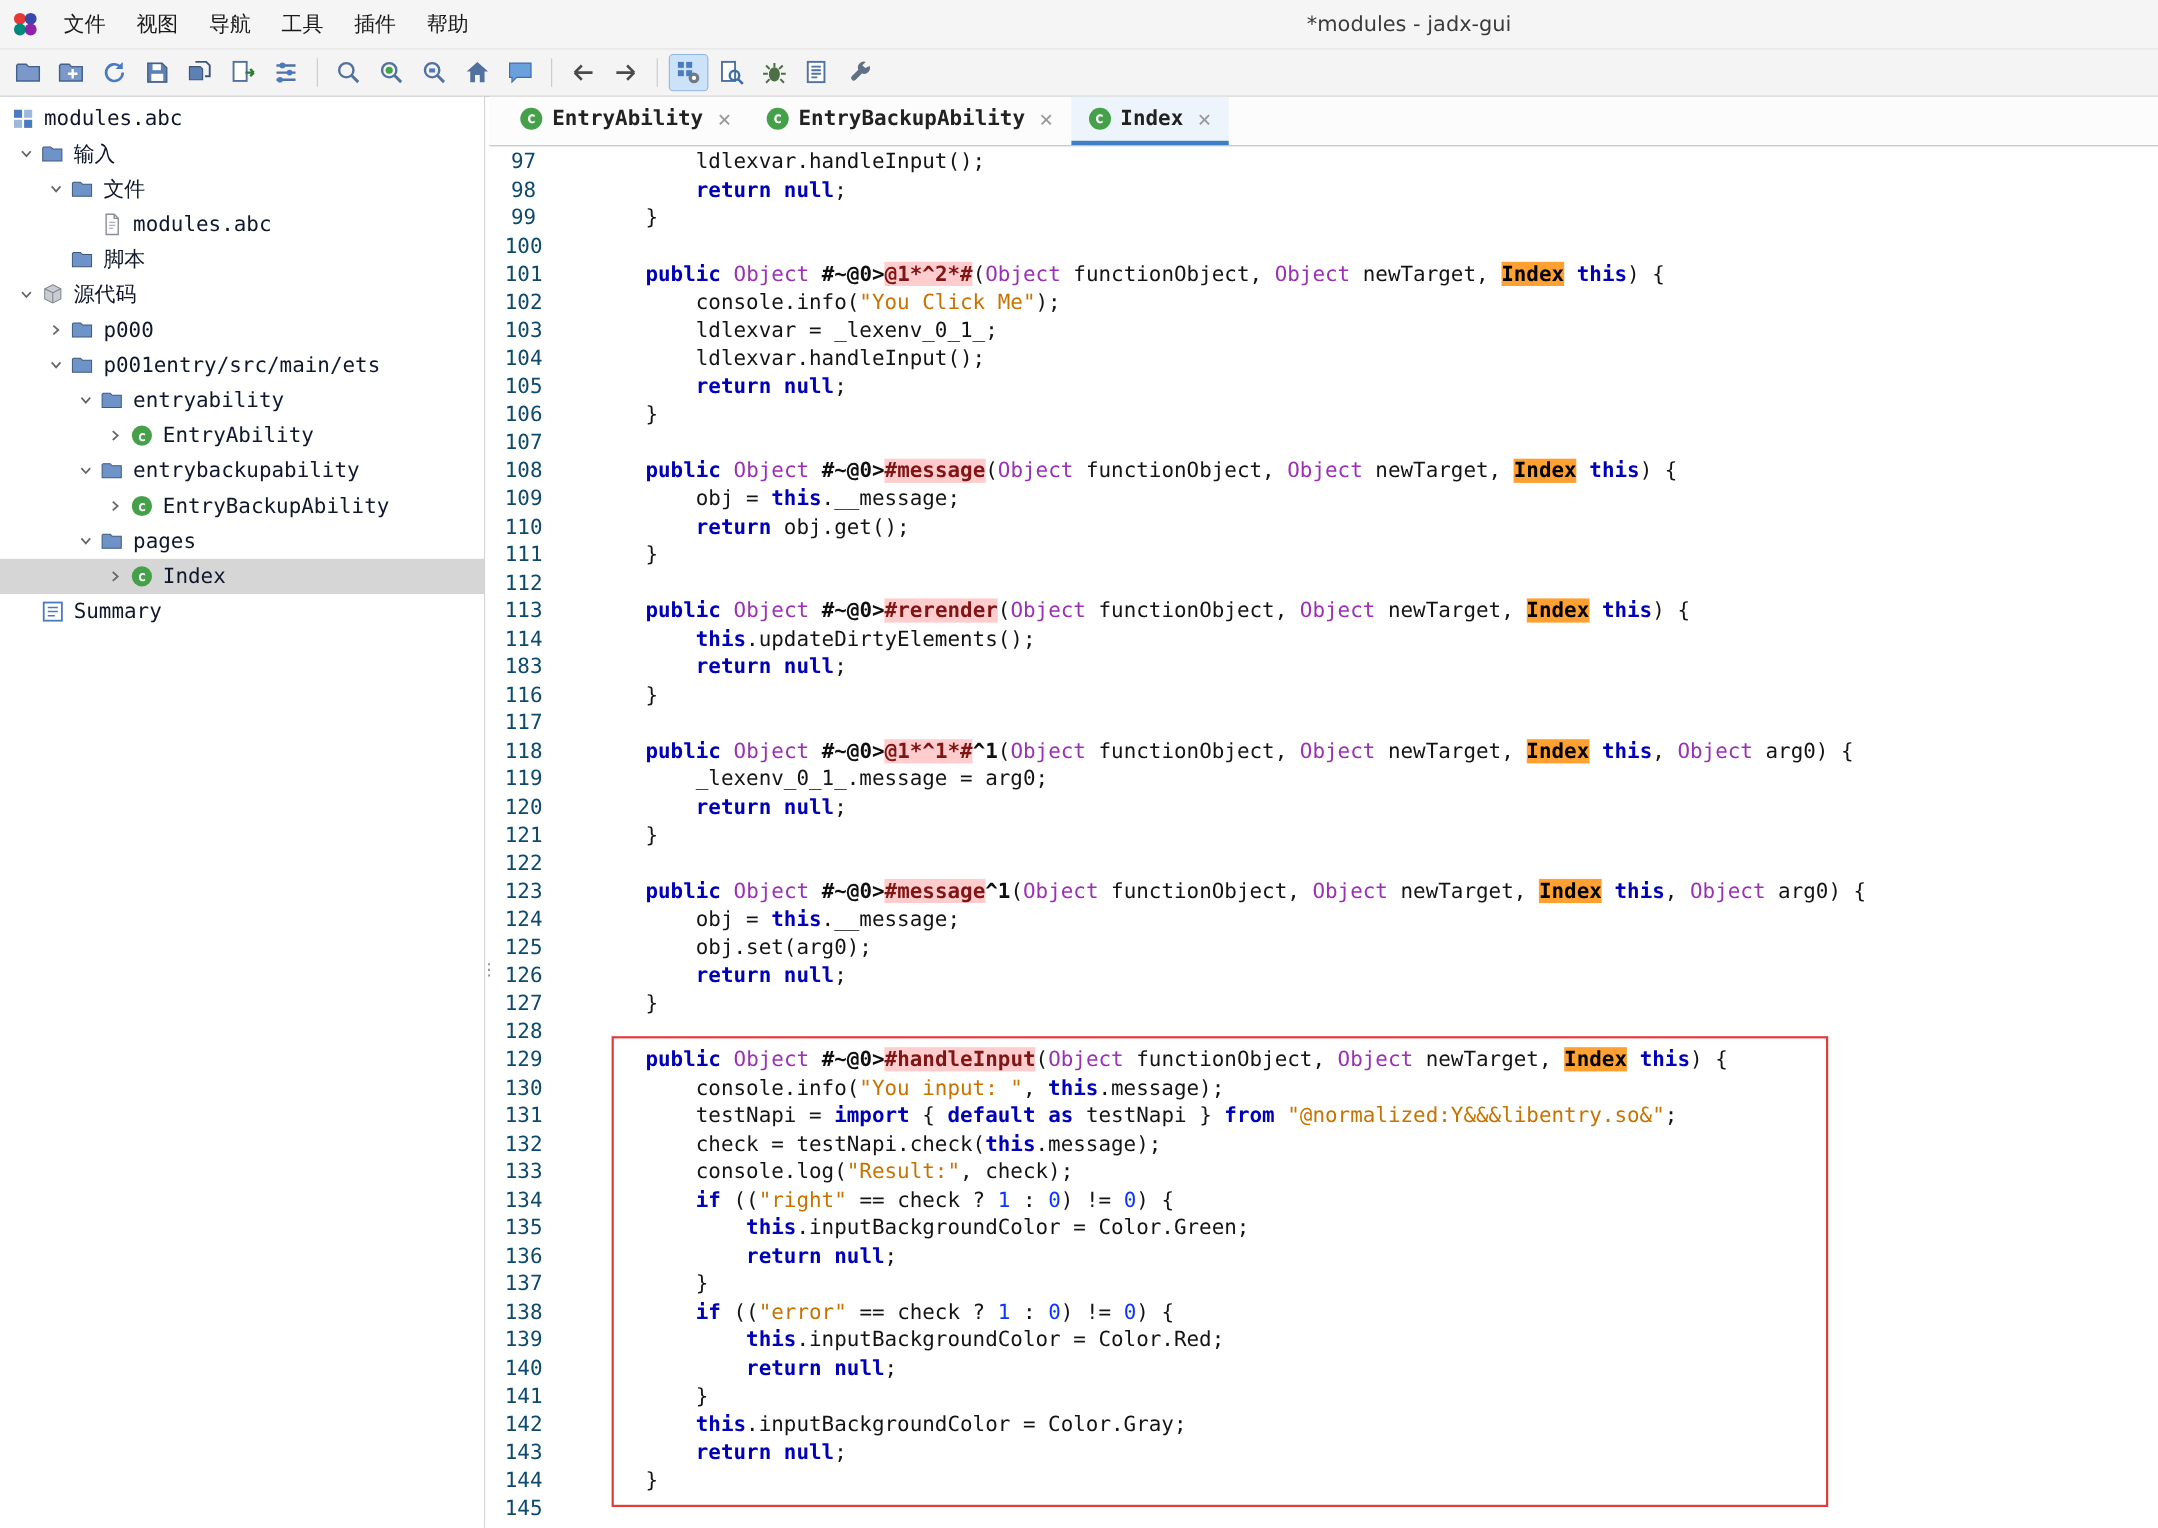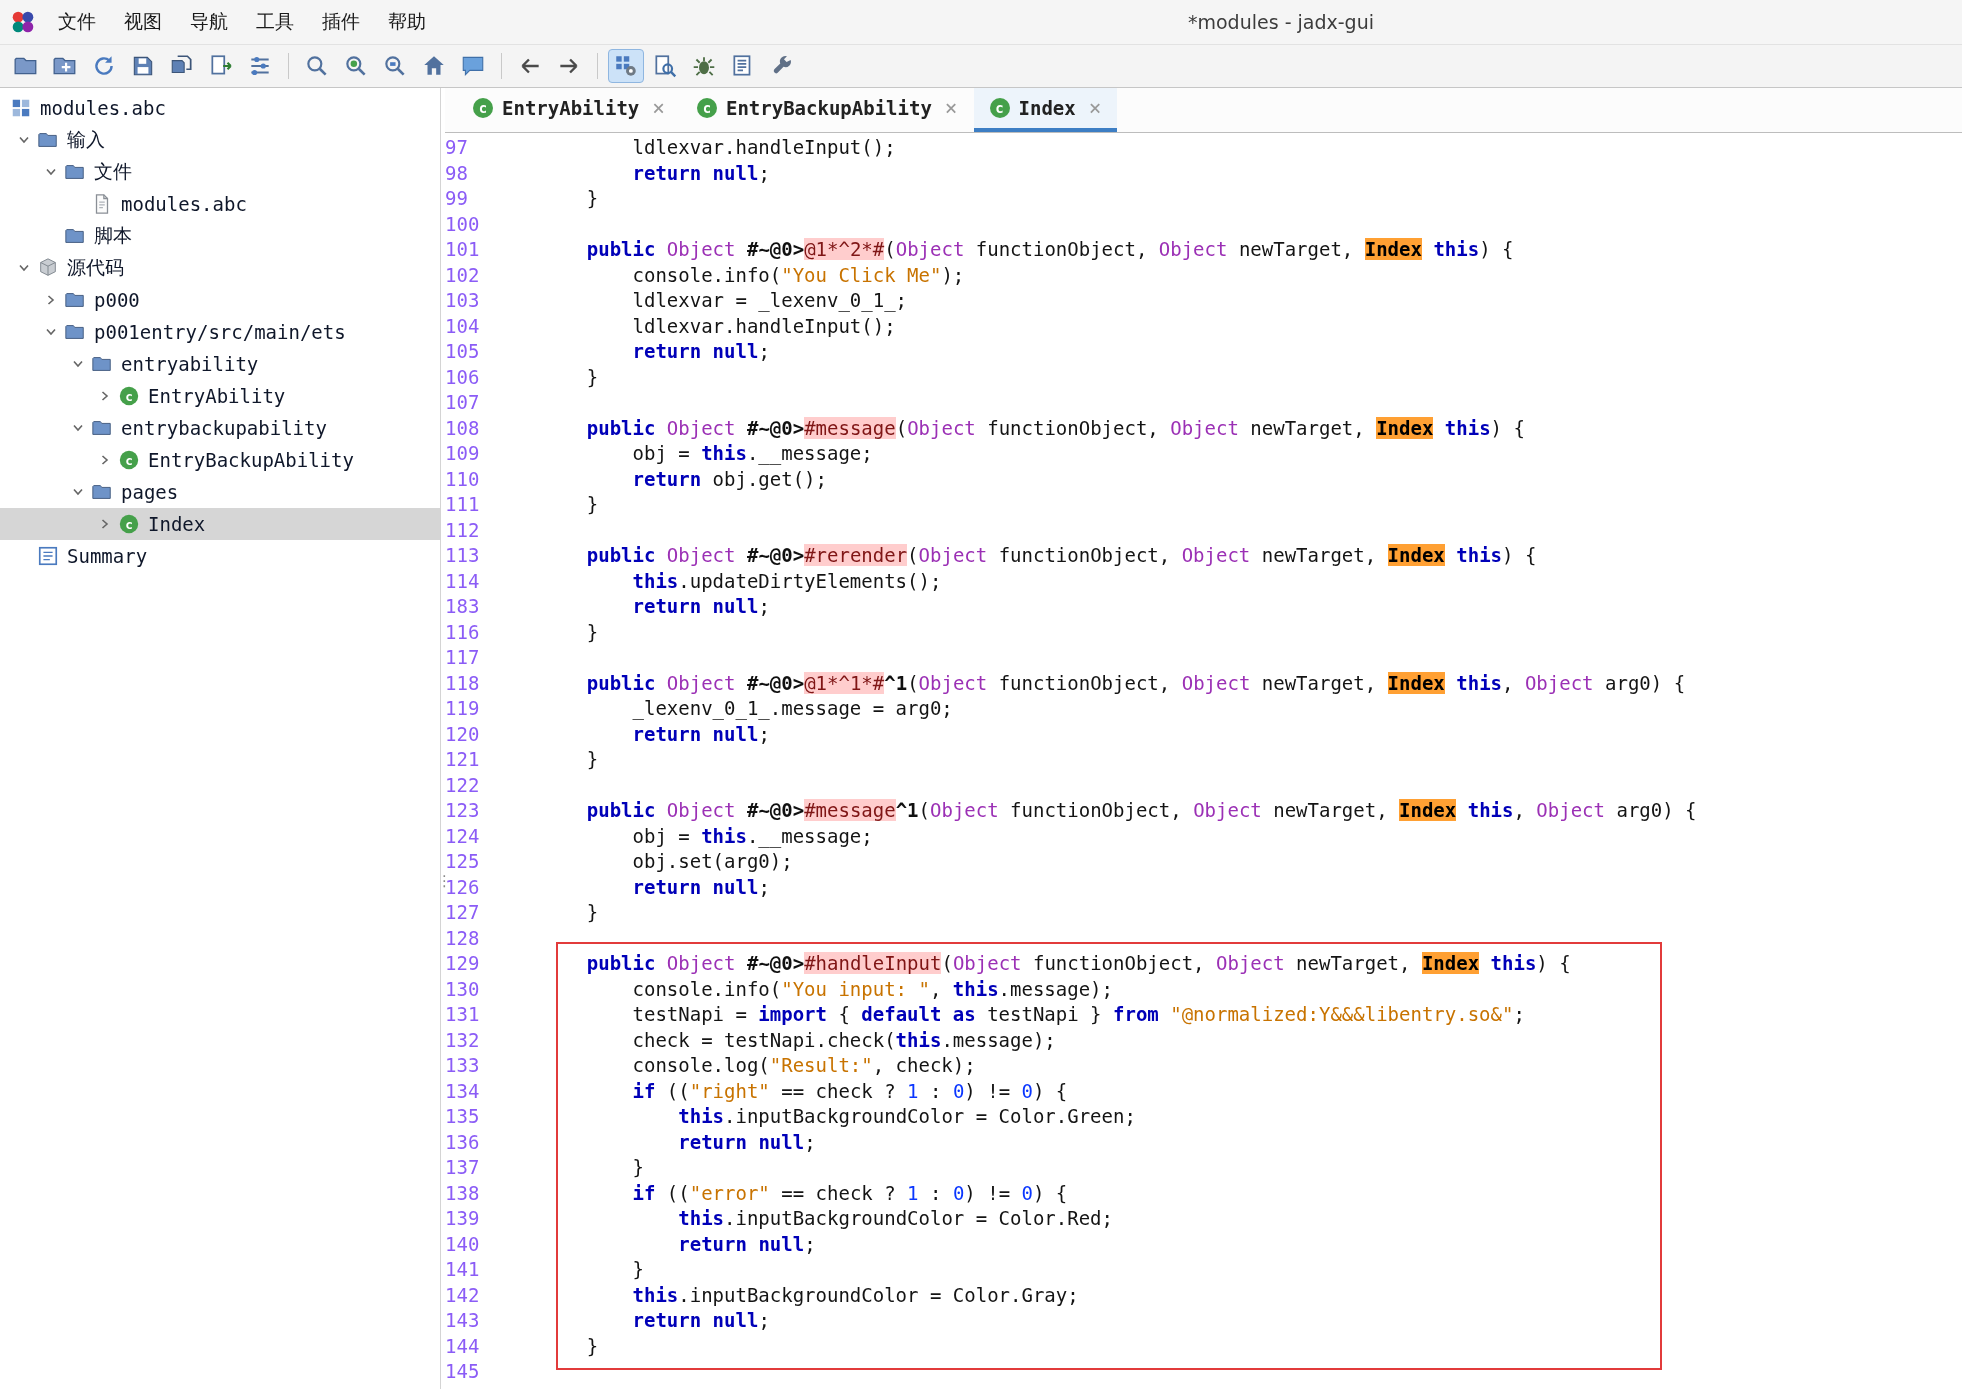--- a/index.html
+++ b/index.html
@@ -45,29 +45,29 @@
     color:#222; border-bottom:4px solid transparent; cursor:pointer; }
   .tab.active { border-bottom-color:#3D7EC4; background:#EDF4FB; }
   .class-badge { width:20px; height:20px; background:#45A04A; border-radius:50%; color:#fff;
     font-size:14px; font-weight:bold; display:flex; align-items:center; justify-content:center;
     font-family:"DejaVu Sans Mono", monospace; }
   .tab .close { color:#999; font-weight:normal; font-size:21px; margin-left:4px; cursor:pointer; }
 
   .codearea { flex:1; position:relative; overflow:hidden; padding-top:2px;
     font-family:"DejaVu Sans Mono", monospace; font-size:19px; line-height:25.5px; }
   .cl { display:flex; height:25.5px; white-space:pre; }
-  .ln { width:96px; flex:0 0 96px; padding-right:34px; text-align:left; color:#8b5cf6; }
+  .ln { width:96px; flex:0 0 96px; padding-right:34px; text-align:center; color:#0c4a6e; }
   .ct { white-space:pre; color:#111; }
   .ct .p  { color:#141414; }
   .ct .k  { color:#0000B8; font-weight:bold; }
   .ct .n  { color:#0A36FF; }
   .ct .t  { color:#9B30B5; }
   .ct .s  { color:#C87300; }
   .ct .m  { color:#101010; font-weight:bold; }
-  .ct .mh { color:#7F1515; font-weight:normal; background:#FFCDCD; }
+  .ct .mh { color:#7F1515; font-weight:bold; background:#FFCDCD; }
   .ct .ih { color:#000; font-weight:bold; background:#FFA033; }
   .redbox { position:absolute; left:111px; top:809px; width:1106px; height:428px;
     border:2px solid #E23B3B; pointer-events:none; }
 </style>
 </head>
 <body>
 
 <div class="window">
 
   <div class="menubar">

